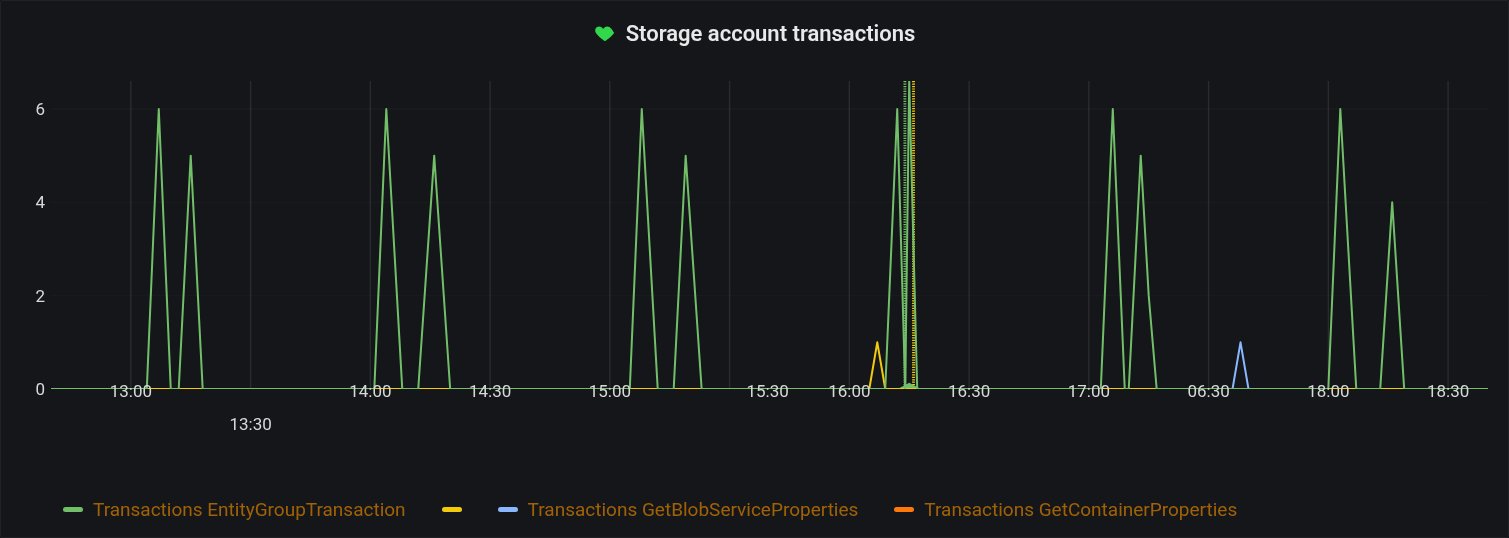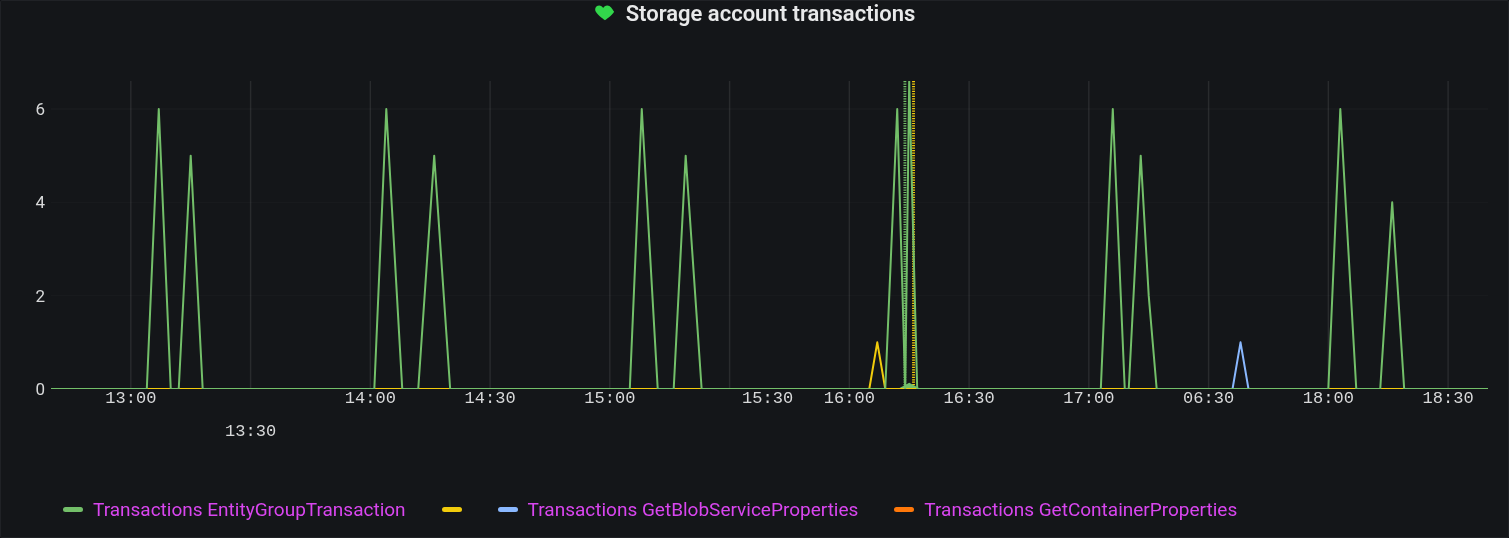--- a/index.html
+++ b/index.html
@@ -16,21 +16,21 @@
     position: relative;
     box-sizing: border-box;
     width: 1509px;
     height: 538px;
     background: #141619;
     border: 1px solid #202226;
     border-radius: 2px;
   }
   .title-bar {
     display: flex;
-    align-items: flex-start;
+    align-items: center;
     justify-content: center;
     height: 64px;
     gap: 10px;
   }
   .title-bar .heart {
     width: 22px;
     height: 22px;
     display: inline-block;
   }
   .title-bar .title {
@@ -77,43 +77,42 @@
     right: 0;
     transform: translateY(-50%);
     font-size: 17px;
     color: #d8d9da;
     text-align: right;
     width: 28px;
   }
   .x-ticks {
     position: absolute;
     left: 0; right: 0;
-    bottom: 8px;
+    bottom: 16px;
     height: 32px;
-    font-family: Liberation Mono, monospace;
   }
   .x-tick {
     position: absolute;
     top: 0;
     transform: translateX(-50%);
     font-size: 17px;
     color: #d8d9da;
     white-space: nowrap;
   }
   .legend {
     position: absolute;
     left: 62px;
     right: 20px;
     bottom: 16px;
     display: flex;
     flex-wrap: wrap;
     row-gap: 12px;
     column-gap: 36px;
     font-size: 19px;
-    color: #d946ef;
+    color: #a16207;
   }
   .legend-item {
     display: flex;
     align-items: center;
     gap: 10px;
     cursor: pointer;
   }
   .legend-swatch {
     width: 20px;
     height: 5px;

